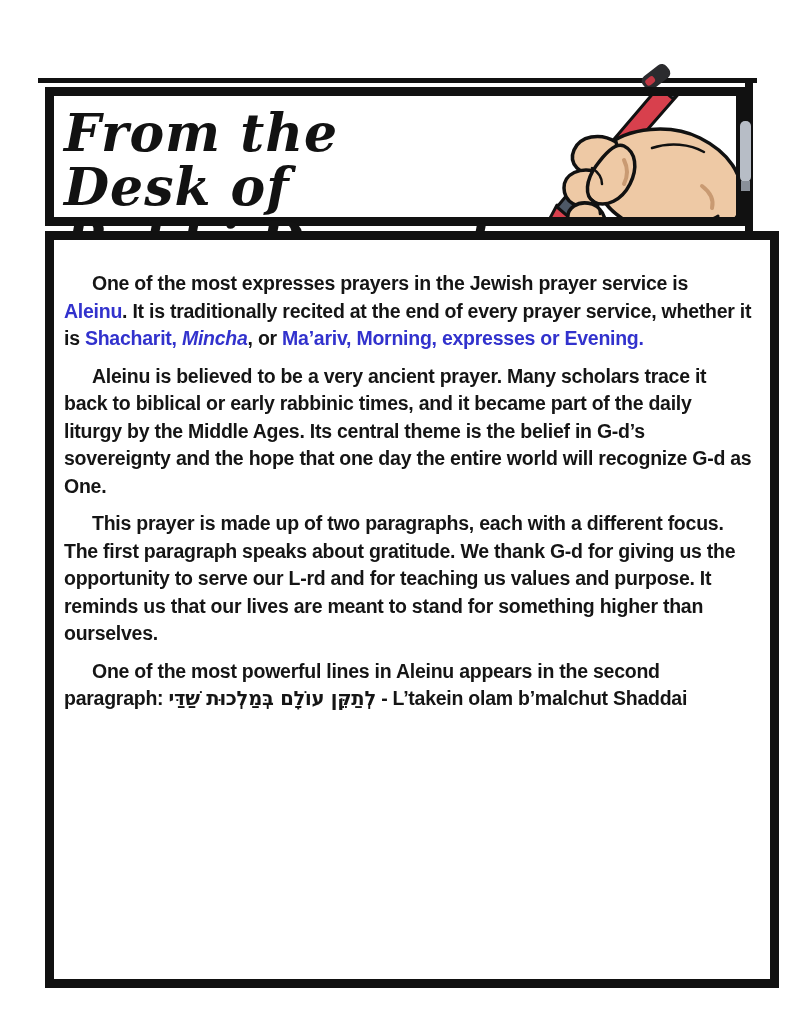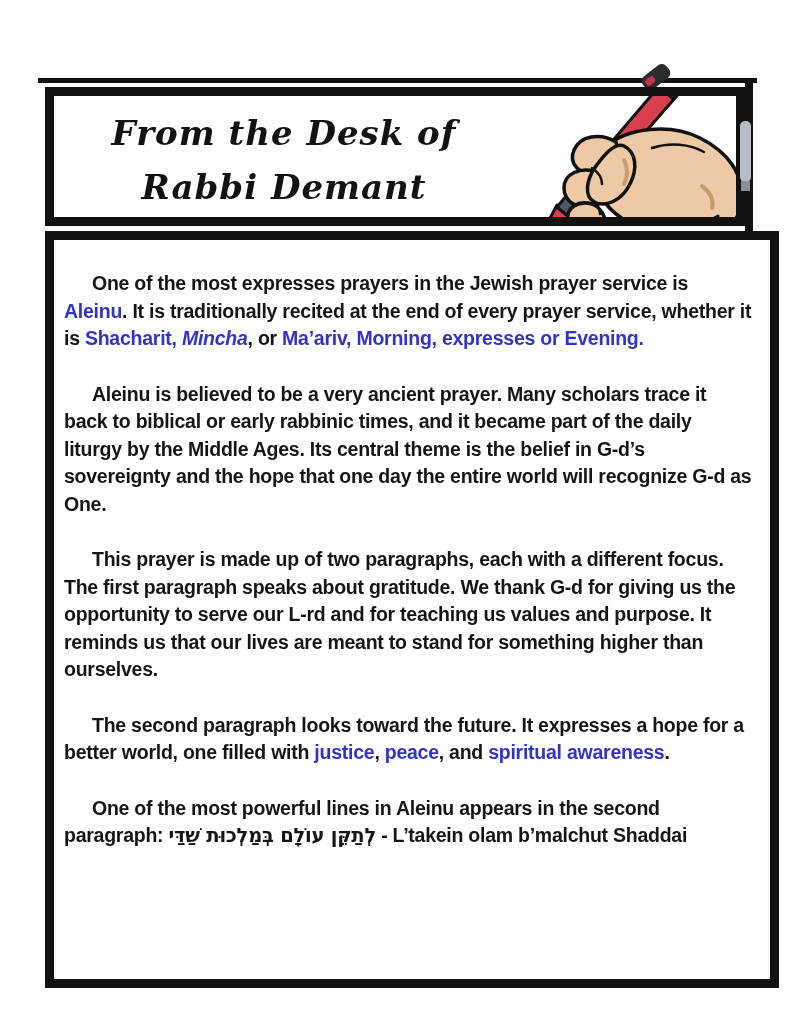--- a/index.html
+++ b/index.html
@@ -13,23 +13,23 @@
   
   .top-rule{position:absolute;left:38px;top:78px;width:719px;height:5px;background:#111;}
   .right-rule{position:absolute;left:745px;top:78px;width:8px;height:882px;background:#111;}
   
   .masthead{
     position:absolute;left:45px;top:87px;width:682px;height:121px;
     border:9px solid #111;background:#fff;
   }
   .masthead-title{
     position:absolute;left:10px;top:10px;width:440px;
-    text-align:center;color:#121212;
+    color:#121212;
     font-family:"DejaVu Serif",serif;font-style:italic;font-weight:700;
-    font-size:34px;line-height:54px;letter-spacing:1px;
+    font-size:52px;line-height:54px;letter-spacing:1px;
   }
   .hand-clip{
     position:absolute;right:0;top:0;width:196px;height:121px;overflow:hidden;
   }
   .hand-clip svg{position:absolute;right:-6px;top:-6px;}
   
   .pen-nub{
     position:absolute;left:641px;top:69px;width:30px;height:16px;
     background:#2b2b2e;border-radius:6px;transform:rotate(-38deg);
   }
@@ -52,21 +52,21 @@
     border:9px solid #111;background:#fff;
     padding:30px 16px 0 10px;box-sizing:content-box;
   }
   .para{
     margin:0;
     color:#151515;
     font-size:19.5px;line-height:27.5px;font-weight:700;
     letter-spacing:-0.25px;
     text-indent:28px;
   }
-  .para + .para{margin-top:28px;}
+  .para + .para{margin-top:10px;}
   .para.cont{margin-top:0;}
   .link{color:#3232cd;cursor:pointer;}
   .link.no-underline{text-decoration:none;font-style:italic;}
   .hebrew{font-family:"DejaVu Sans",sans-serif;direction:rtl;unicode-bidi:embed;font-weight:700;text-align:center;}
 </style>
 </head>
 <body>
 
 <div class="page">
 
@@ -112,17 +112,16 @@
     </div>
   </div>
 
   <div class="scroll-thumb"></div>
   <div class="scroll-thumb-dark"></div>
 
   <div class="letter">
     <p class="para"><span>One of the most expresses prayers in the Jewish prayer service is </span><a class="link">Aleinu</a><span>. It is traditionally recited at the end of every prayer service, whether it is </span><a class="link">Shacharit,</a><span> </span><a class="link no-underline">Mincha</a><span>, or </span><a class="link">Ma’ariv, Morning, expresses or Evening.</a></p>
     <p class="para"><span>Aleinu is believed to be a very ancient prayer. Many scholars trace it back to biblical or early rabbinic times, and it became part of the daily liturgy by the Middle Ages. Its central theme is the belief in G-d’s sovereignty and the hope that one day the entire world will recognize G-d as One.</span></p>
     <p class="para"><span>This prayer is made up of two paragraphs, each with a different focus. The first paragraph speaks about gratitude. We thank G-d for giving us the opportunity to serve our L-rd and for teaching us values and purpose. It reminds us that our lives are meant to stand for something higher than ourselves.</span></p>
-    <p class="para"><span>The second paragraph looks toward the future. It expresses a hope for a better world, one filled with </span><a class="link">justice</a><span>, </span><a class="link">peace</a><span>, and </span><a class="link">spiritual awareness</a><span>.</span></p>
     <p class="para"><span>One of the most powerful lines in Aleinu appears in the second paragraph: </span><span class="hebrew">לְתַקֵּן עוֹלָם בְּמַלְכוּת שַׁדַּי</span><span> - L’takein olam b’malchut Shaddai</span></p>
   </div>
 
 </div>
 
 </body></html>

